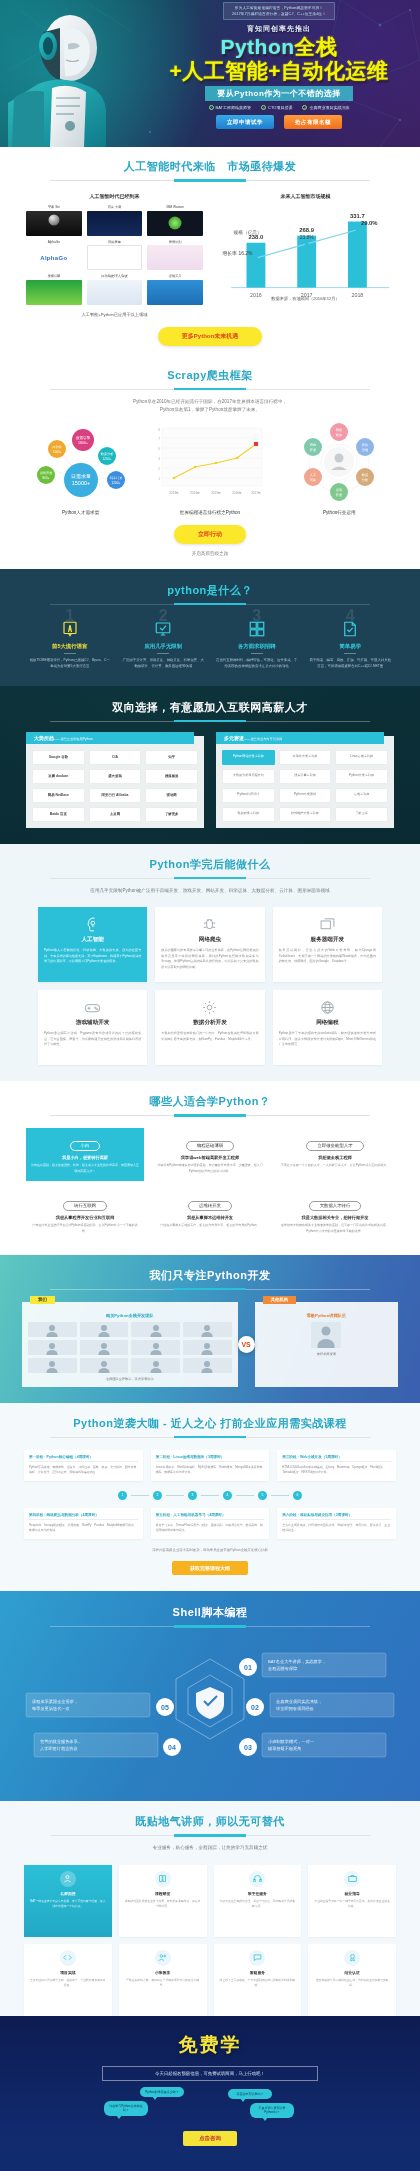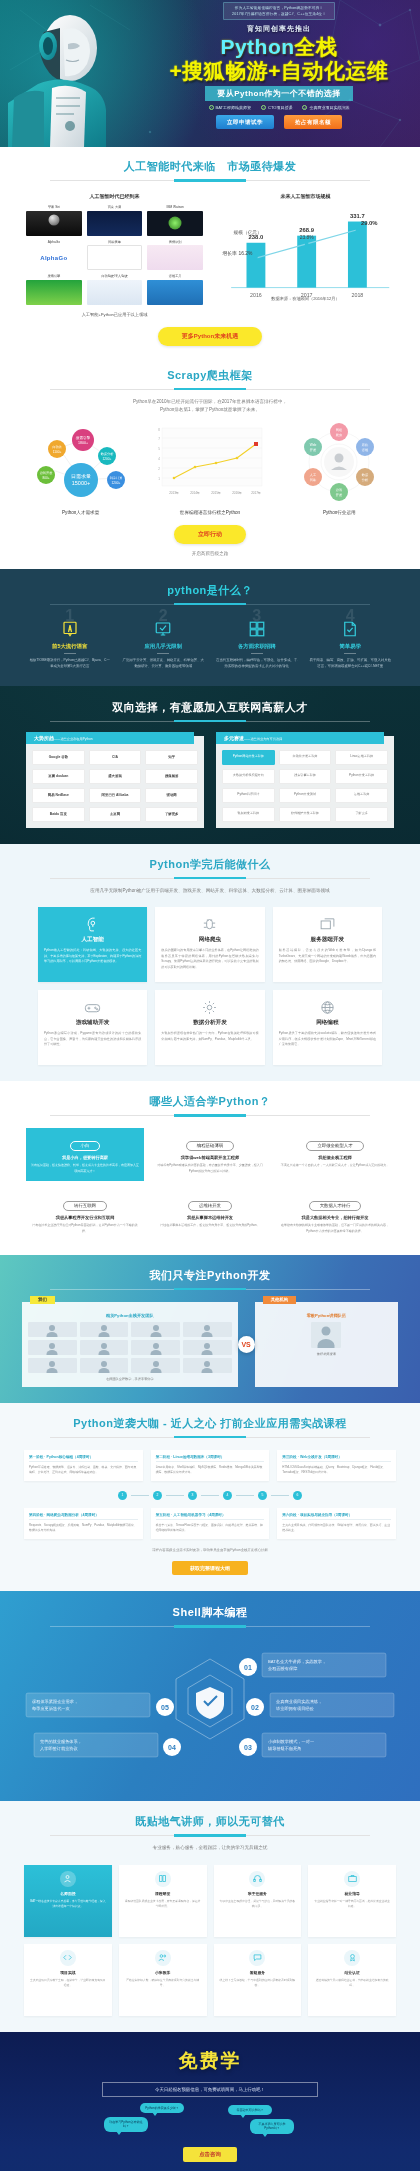--- a/index.html
+++ b/index.html
@@ -241,21 +241,21 @@
   
   .adv {
     padding: 14px 0 18px;
     background: linear-gradient(120deg, #2f9fd0 0%, #2b7fc0 45%, #2f6fbf 100%);
   }
   .adv .sec-title { color: #fff; }
   .adv .rule { background: rgba(255,255,255,.3); }
   .adv-wrap { position: relative; height: 148px; margin-top: 8px; }
 
   
-  .sv { background: #f2f8fb; padding: 13px 0 16px; }
+  .sv { background: #f2f8fb; padding: 13px 0 0; }
   .sv .sec-title { color: #2aa7c4; }
   .sv-grid { display: grid; grid-template-columns: repeat(4,1fr); gap: 7px; padding: 0 24px; margin-top: 12px; }
   .sv-card { background:#fff; padding: 6px 5px 8px; text-align:center; min-height: 72px;
     box-shadow: 0 1px 2px rgba(0,0,0,.05); }
   .sv-card.on { background: linear-gradient(#2cc0d8,#23a8c4); }
   .sv-ic { width: 16px;height:16px;border-radius:50%;background:#eaf6fa;margin: 0 auto;
     display:flex;align-items:center;justify-content:center; }
   .sv-card.on .sv-ic { background: rgba(255,255,255,.25); }
   .sv-t { font-size: 3.8px; font-weight:bold; color:#333; margin-top:4px; }
   .sv-card.on .sv-t { color:#fff; }
@@ -333,21 +333,21 @@
     </svg>
 
     <div class="hero-right">
       <div class="hero-note">
         <div>作为人工智能最佳编程语言，Python崛起势不可挡！</div>
         <div>2017年7月编程语言排行榜，超越C#、C++位至第4位！</div>
       </div>
       <div class="hero-pre">育知同创率先推出</div>
       <div class="hero-h1">
         <div><span class="cy">Python</span><span>全栈</span></div>
-        <div>+搜狐畅游+自动化运维</div>
+        <div>+人工智能+自动化运维</div>
       </div>
       <div><span class="hero-sub">要从Python作为一个不错的选择</span></div>
       <div class="hero-feats">
         <div class="hero-feat">
             <span class="tick">✓</span>
             <span>BAT工程师精英师资</span>
           </div>
         <div class="hero-feat">
             <span class="tick">✓</span>
             <span>CTO项目授课</span>

